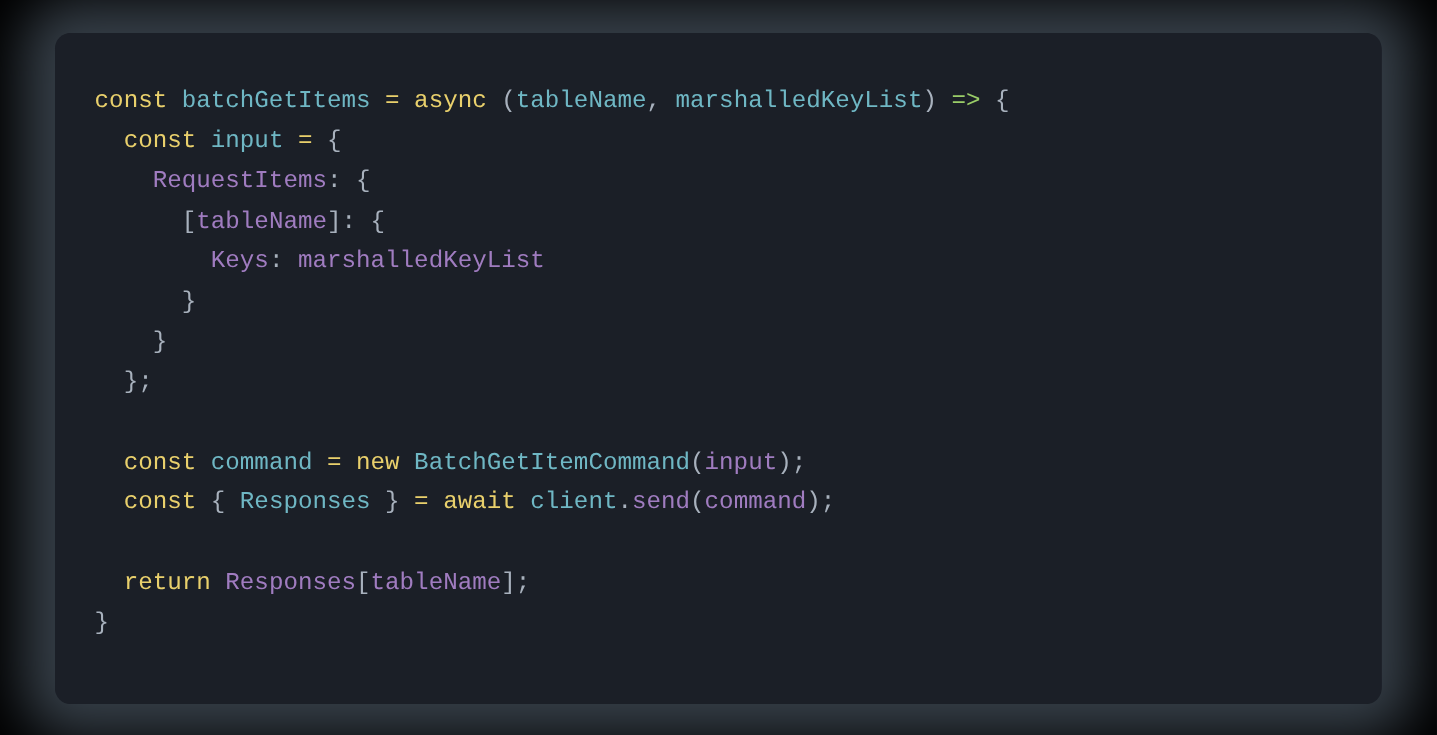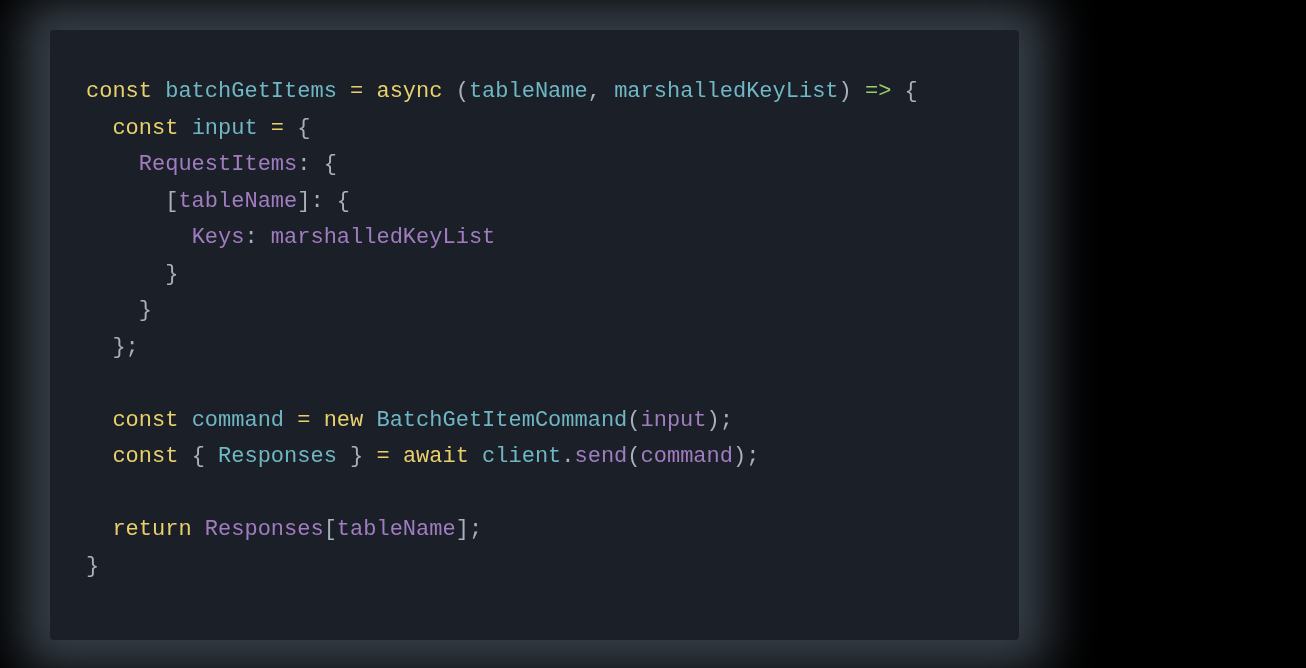--- a/index.html
+++ b/index.html
@@ -8,23 +8,23 @@
     width: 1306px;
     height: 668px;
     background: #000;
     overflow: hidden;
     font-family: "SFMono-Regular", "Menlo", "Consolas", "Liberation Mono", monospace;
   }
   .shadow-wrap {
     position: absolute;
     left: 50px;
     top: 30px;
-    width: 969px;
+    width: 1206px;
     height: 610px;
-    border-radius: 4px;
+    border-radius: 16px;
     background: #1b1f27;
     box-shadow: 0 0 50px 30px rgba(120,140,160,0.45);
   }
   .code-card {
     position: absolute;
     inset: 0;
     border-radius: 14px;
     background: #1b1f27;
     padding: 44px 36px 34px 36px;
     box-sizing: border-box;

